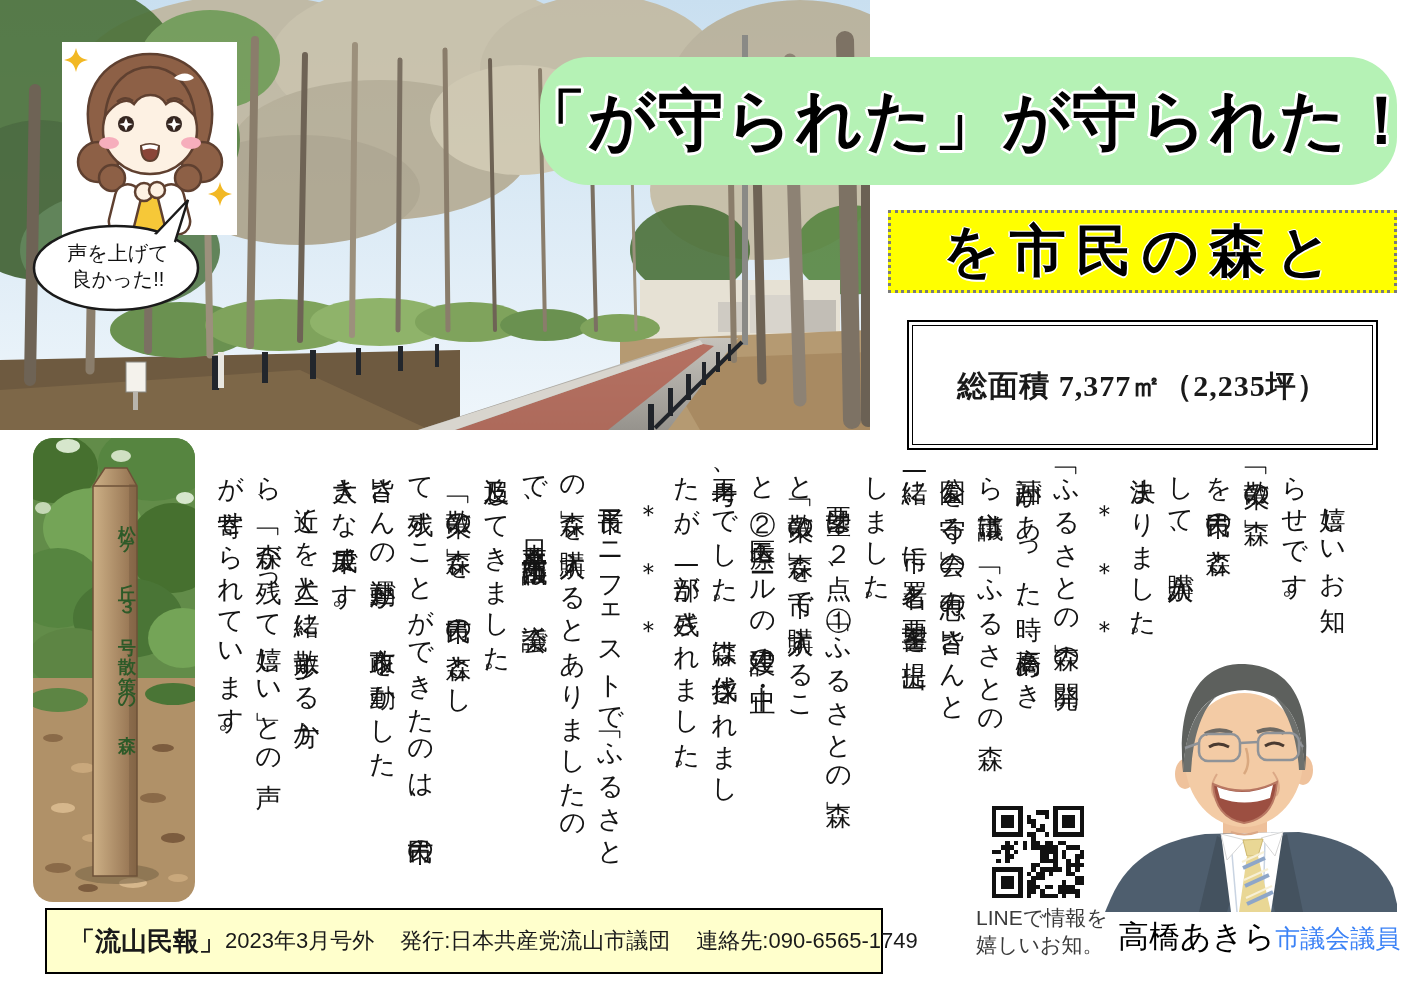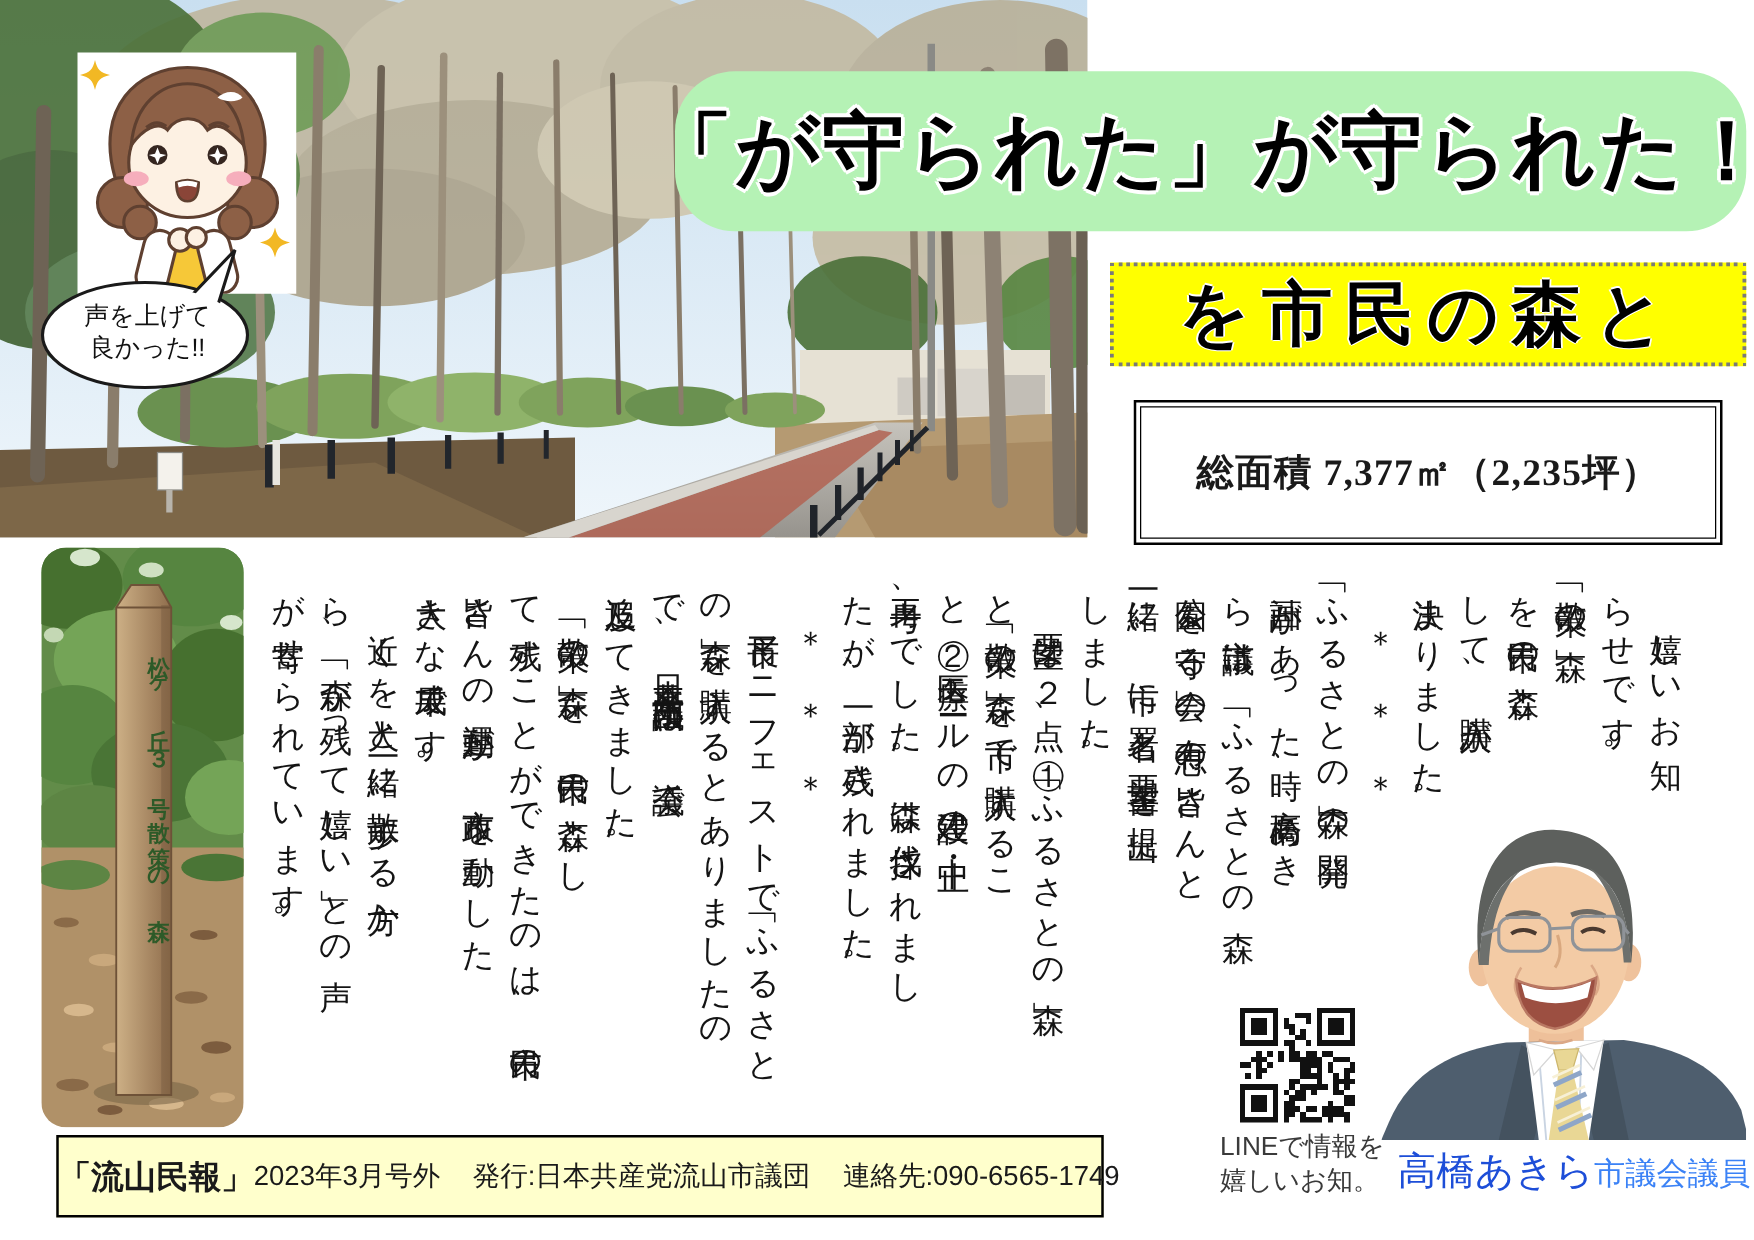--- a/index.html
+++ b/index.html
@@ -23,21 +23,21 @@
       text-shadow:3px 0 0 #fff,-3px 0 0 #fff,0 3px 0 #fff,0 -3px 0 #fff,
                   2px 2px 0 #fff,-2px -2px 0 #fff,2px -2px 0 #fff,-2px 2px 0 #fff;}
 
   .subtitle-box{left:888px;top:210px;width:509px;height:83px;background:#ffff00;
                 border:3px dotted #7a7a7a;box-sizing:border-box;
                 display:flex;align-items:center;justify-content:center;}
   .subtitle-box span{font-family:"Liberation Serif",serif;font-size:56px;font-weight:bold;
       letter-spacing:10px;color:#000;white-space:nowrap;
       text-shadow:1.5px 0 0 #fff,-1.5px 0 0 #fff,0 1.5px 0 #fff,0 -1.5px 0 #fff;}
 
-  .info-box{left:912px;top:325px;width:461px;height:106px;background:#fff;
+  .info-box{left:912px;top:325px;width:461px;height:120px;background:#fff;
             border:1px solid #000;outline:2px solid #000;outline-offset:3px;box-sizing:border-box;
             display:flex;flex-direction:row;align-items:center;justify-content:center;}
   .info-box div{font-family:"Liberation Serif",serif;font-weight:bold;font-size:30px;
                 line-height:45px;letter-spacing:1px;white-space:nowrap;}
 
   
   .post-photo{left:33px;top:438px;width:162px;height:464px;border-radius:20px;overflow:hidden;}
   .post-caption{position:absolute;left:62px;top:72px;width:44px;
                 writing-mode:vertical-rl;text-orientation:mixed;
                 font-size:18px;letter-spacing:19px;font-weight:bold;color:#2d5a28;}
@@ -46,26 +46,26 @@
   .article{top:458px;right:51px;display:flex;flex-direction:row-reverse;}
   .article .col{width:38px;writing-mode:vertical-rl;text-orientation:mixed;
                 font-size:26px;letter-spacing:3px;line-height:38px;color:#141414;
                 white-space:pre;}
 
   
   .qr{left:992px;top:806px;width:92px;height:92px;background:#fff;}
   .qr-label{left:976px;top:904px;font-size:21px;line-height:27px;color:#3a3a3a;}
   .portrait{left:1105px;top:646px;width:292px;height:266px;overflow:hidden;background:#fff;}
   .pol-name{left:1118px;top:916px;white-space:nowrap;}
-  .pol-name .nm{font-size:31px;color:#1d4ed8;text-align:right;}
+  .pol-name .nm{font-size:31px;color:#000000;text-align:right;}
   .pol-name .ti{font-size:25px;color:#3b82f6;}
 
   
   .footer{left:45px;top:908px;width:838px;height:66px;background:#ffffcc;border:2px solid #000;
-          box-sizing:border-box;display:flex;align-items:center;white-space:nowrap;}
+          box-sizing:border-box;display:flex;align-items:center;padding-left:22px;white-space:nowrap;}
   .footer .brand{font-family:"Liberation Serif",serif;font-weight:bold;font-size:26px;}
   .footer .part{font-size:22px;margin-left:0;}
   .footer .part + .part{margin-left:26px;}
 </style>
 </head>
 <body>
 
 <div class="canvas">
 
   <div class="abs main-photo">

